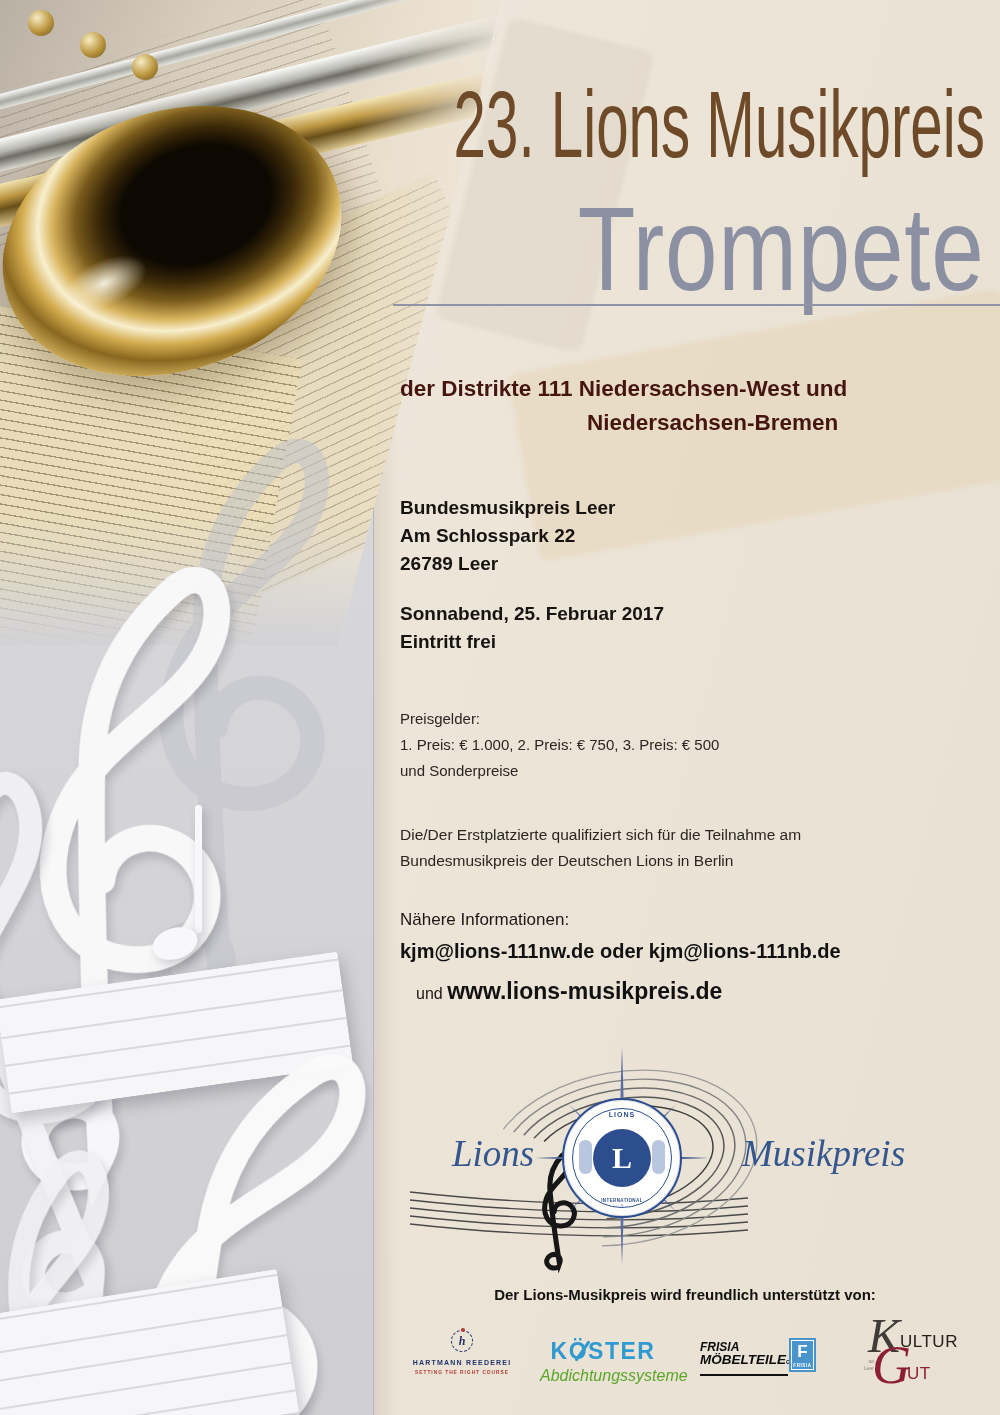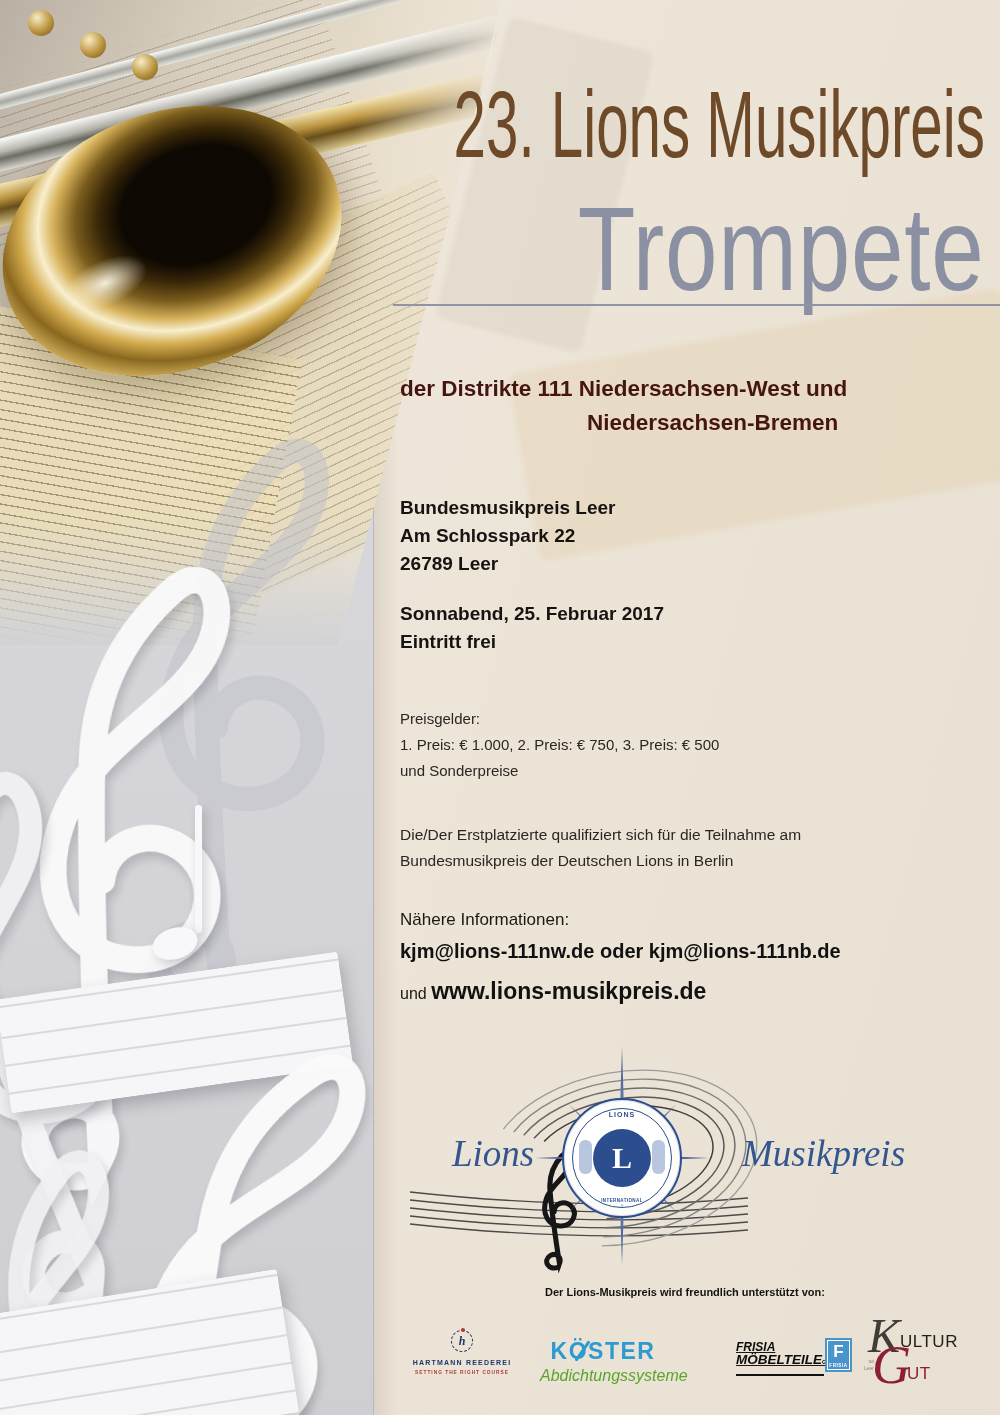--- a/index.html
+++ b/index.html
@@ -79,21 +79,21 @@
   .districts{font-weight:700;font-size:22.5px;color:#451510;white-space:nowrap;}
   .districts-1{left:400px;top:376px;}
   .districts-2{left:587px;top:410px;}
   .block{left:400px;white-space:nowrap;}
   .venue{top:494px;font-size:19px;font-weight:700;line-height:28px;color:#161310;}
   .event{top:600px;font-size:19px;font-weight:700;line-height:28px;color:#161310;}
   .prizes{top:706px;font-size:15px;line-height:26px;color:#2b2622;}
   .qualif{top:800px;font-size:15.5px;line-height:26px;color:#2b2622;margin-top:22px;}
   .contact-h{top:910px;font-size:17px;color:#1b1713;}
   .emails{top:940px;font-size:20px;font-weight:700;color:#111;}
-  .webline{top:978px;font-size:16px;color:#1b1713;}
+  .webline{top:978px;font-size:16px;color:#1b1713;margin-left:16px;}
   .webline .site{font-size:23px;font-weight:700;color:#111;}
 
   
   .logo-swoosh{left:400px;top:1040px;width:580px;height:240px;z-index:4;}
   .logo-word{z-index:6;font-family:"Liberation Serif",serif;font-style:italic;font-size:37px;color:#33568f;white-space:nowrap;}
   .lw-left{left:452px;top:1132px;}
   .lw-right{left:742px;top:1132px;}
   .emblem{left:562px;top:1098px;width:120px;height:120px;z-index:5;}
   .needle{position:absolute;background:linear-gradient(180deg,#39518c,#8fa3cc,#39518c);
     clip-path:polygon(50% 0,100% 50%,50% 100%,0 50%);}
@@ -112,33 +112,33 @@
   .emblem-bot-t{position:absolute;bottom:15px;left:0;width:100%;text-align:center;font-size:4.5px;font-weight:700;
     letter-spacing:.4px;color:#2c4d8e;}
   .emblem-reg{position:absolute;bottom:10px;left:0;width:100%;text-align:center;font-size:3.5px;color:#2c4d8e;}
   .emblem-center{position:absolute;left:31px;top:31px;width:58px;height:58px;border-radius:50%;
     background:#2c4d8e;color:#fff;text-align:center;line-height:58px;font-size:30px;font-weight:700;
     font-family:"Liberation Serif",serif;}
   .lion-l,.lion-r{position:absolute;top:42px;width:13px;height:34px;background:#b9c6e0;border-radius:6px;}
   .lion-l{left:17px;} .lion-r{right:17px;}
 
   
-  .sponsor-h{left:380px;top:1286px;width:610px;text-align:center;font-size:11px;font-weight:700;color:#141210;z-index:5;}
+  .sponsor-h{left:380px;top:1286px;width:610px;text-align:center;font-size:15px;font-weight:700;color:#141210;z-index:5;}
   .sponsor{z-index:5;}
   .hartmann{left:396px;top:1330px;width:132px;text-align:center;}
   .h-circle{width:20px;height:20px;margin:0 auto;border:1.5px dashed #22366b;border-radius:50%;position:relative;
     font-family:"Liberation Serif",serif;font-style:italic;font-weight:700;font-size:12px;line-height:20px;color:#22366b;}
   .h-circle::after{content:"";position:absolute;top:-3px;left:9px;width:4px;height:4px;border-radius:50%;background:#b23a32;}
   .h-name{margin-top:7px;font-size:7px;font-weight:700;letter-spacing:1.2px;color:#22366b;}
   .h-tag{margin-top:4px;font-size:4.8px;font-weight:700;letter-spacing:1px;color:#b23a32;}
   .koester{left:540px;top:1338px;width:126px;text-align:center;}
   .k-name{font-size:23px;font-weight:700;letter-spacing:1.5px;color:#2f9ad2;position:relative;}
   .k-slash{position:absolute;left:41px;top:1px;width:3px;height:24px;background:#2f9ad2;border-radius:2px;transform:rotate(35deg);}
   .k-tag{margin-top:2px;font-size:16px;font-style:italic;color:#5aa62b;}
-  .frisia{left:736px;top:1342px;width:116px;text-decoration:underline;}
+  .frisia{left:700px;top:1342px;width:116px;}
   .f-l1{font-size:12px;font-weight:700;font-style:italic;line-height:11px;color:#0c0c0c;}
   .f-l2{font-size:13.5px;font-weight:700;font-style:italic;line-height:13px;color:#0c0c0c;}
   .f-gmbh{font-size:5.5px;font-style:normal;}
   .f-rule{width:88px;height:2px;background:#111;margin-top:5px;}
   .f-badge{position:absolute;right:0;top:-4px;width:27px;height:34px;background:#4a94cc;}
   .f-badge-in{position:absolute;inset:2px;border:1.2px solid #fff;}
   .f-letter{text-align:center;font-size:17px;font-weight:700;color:#fff;line-height:21px;}
   .f-cap{position:absolute;bottom:1px;left:0;width:100%;text-align:center;font-size:4.5px;font-weight:700;
     letter-spacing:.6px;color:#fff;}
   .kulturgut{left:854px;top:1314px;width:130px;height:100px;}

